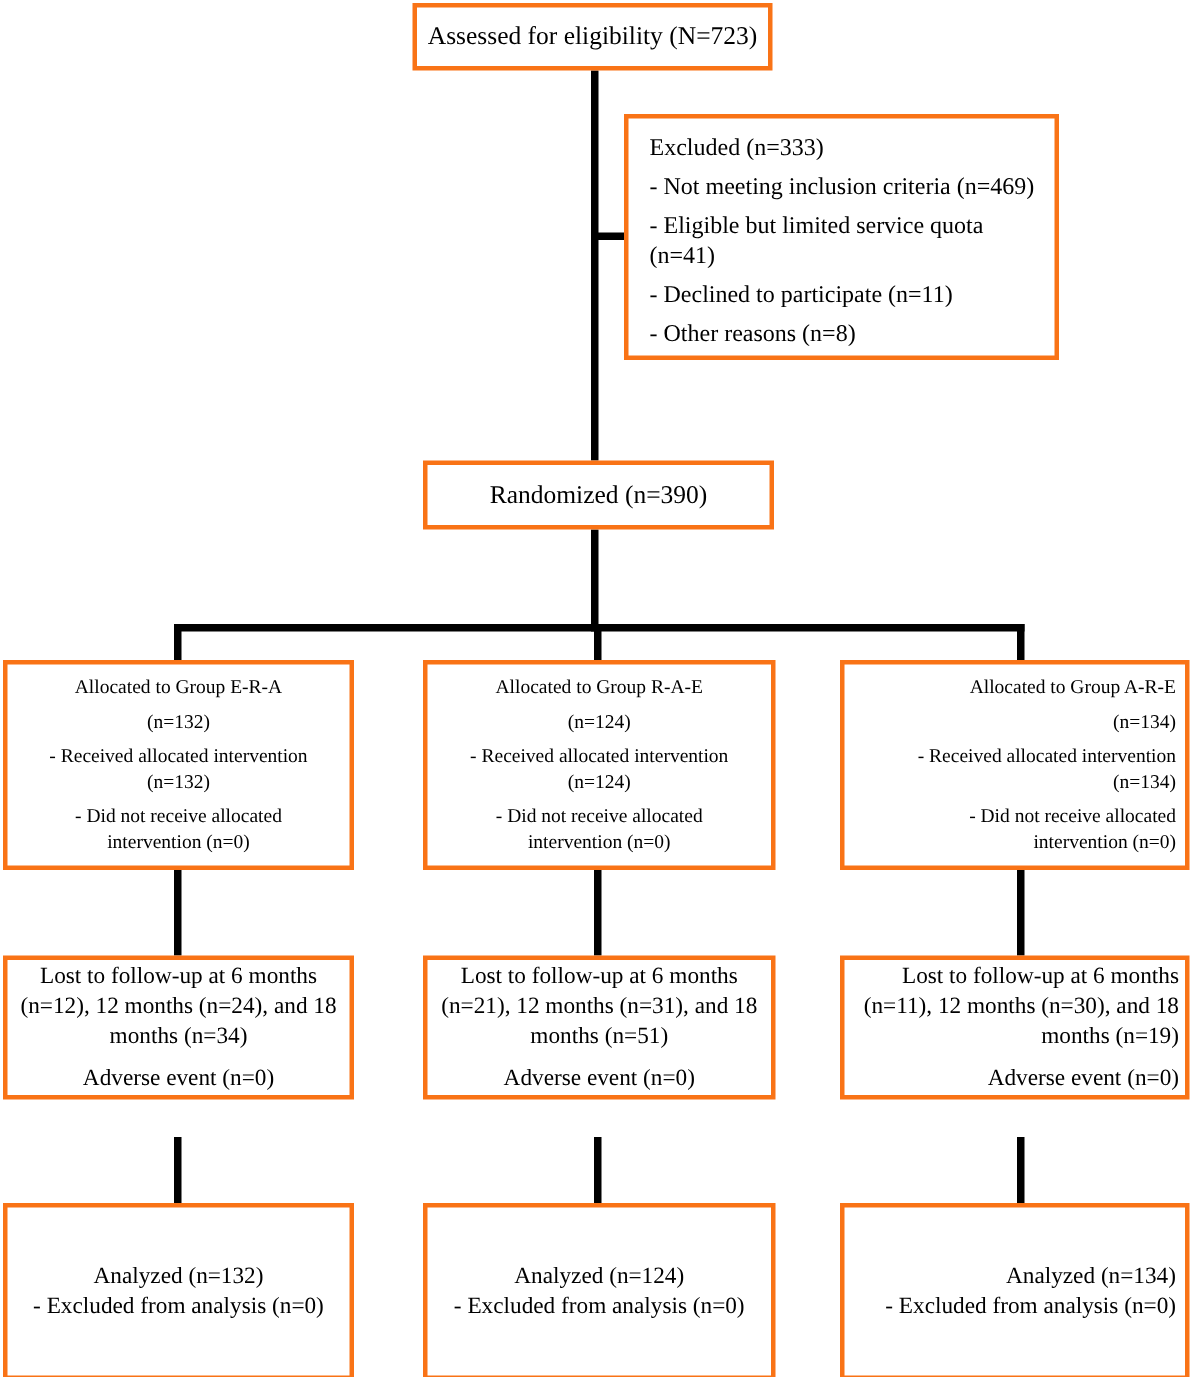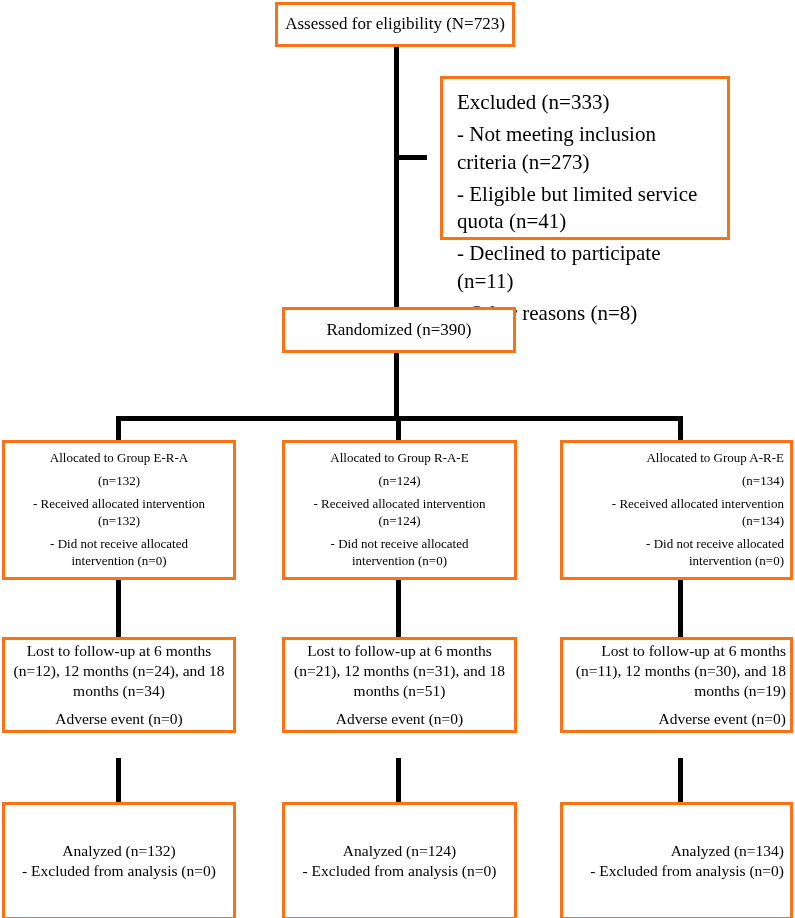--- a/index.html
+++ b/index.html
@@ -52,22 +52,22 @@
   .conn.v { width: 5px; }
   .conn.h { height: 5px; }
 
   
   #box-assessed {
     left: 275px; top: 2px; width: 240px; height: 45px;
     font-size: 17px;
   }
 
   #box-excluded {
-    left: 440px; top: 76px; width: 290px; height: 164px;
-    font-size: 21px;
+    left: 416px; top: 76px; width: 290px; height: 164px;
+    font-size: 16px;
     padding: 10px 12px 10px 14px;
     justify-content: flex-start;
   }
   #box-excluded .line { margin-bottom: 5px; }
   #box-excluded .line:last-child { margin-bottom: 0; }
 
   #box-randomized {
     left: 282px; top: 307px; width: 234px; height: 46px;
     font-size: 17px;
   }
@@ -121,21 +121,21 @@
   <div class="conn v" style="left:116px; top:758px; height:46px;"></div>
   <div class="conn v" style="left:396px; top:758px; height:46px;"></div>
   <div class="conn v" style="left:678px; top:758px; height:46px;"></div>
 
   <div class="box" id="box-assessed">
     <span class="line">Assessed for eligibility (N=723)</span>
   </div>
 
   <div class="box left-align" id="box-excluded">
     <span class="line">Excluded (n=333)</span>
-    <span class="line">- Not meeting inclusion criteria (n=273)</span>
+    <span class="line">- Not meeting inclusion criteria (n=469)</span>
     <span class="line">- Eligible but limited service quota (n=41)</span>
     <span class="line">- Declined to participate (n=11)</span>
     <span class="line">- Other reasons (n=8)</span>
   </div>
 
   <div class="box" id="box-randomized">
     <span class="line">Randomized (n=390)</span>
   </div>
 
   <div class="box alloc-box col-1">

